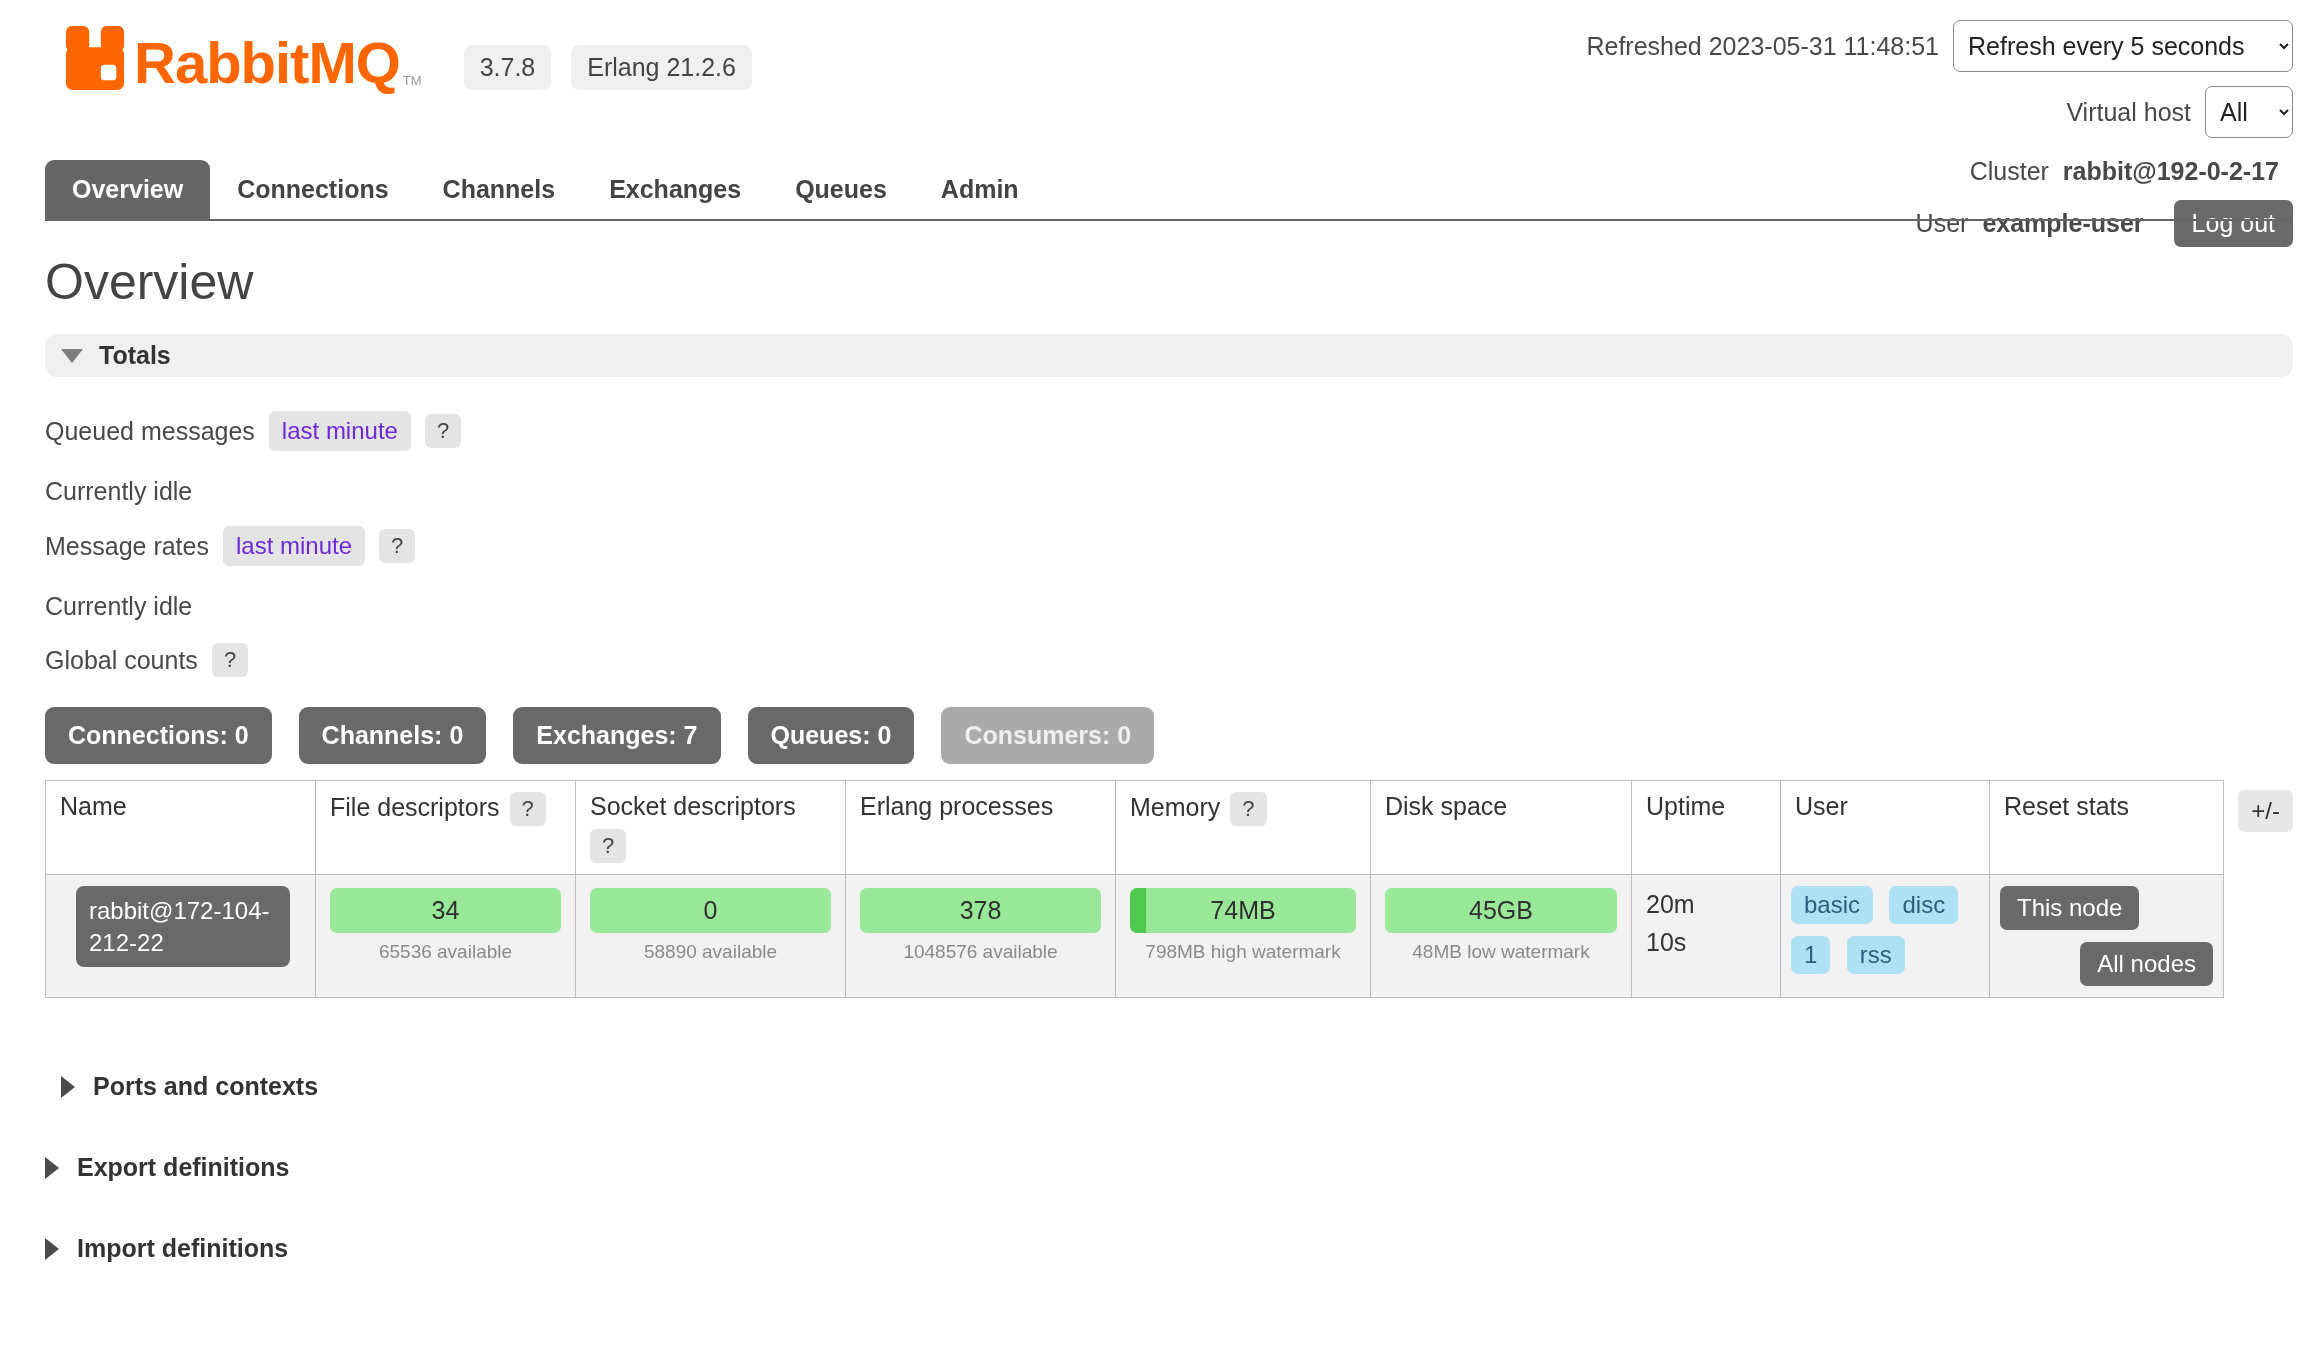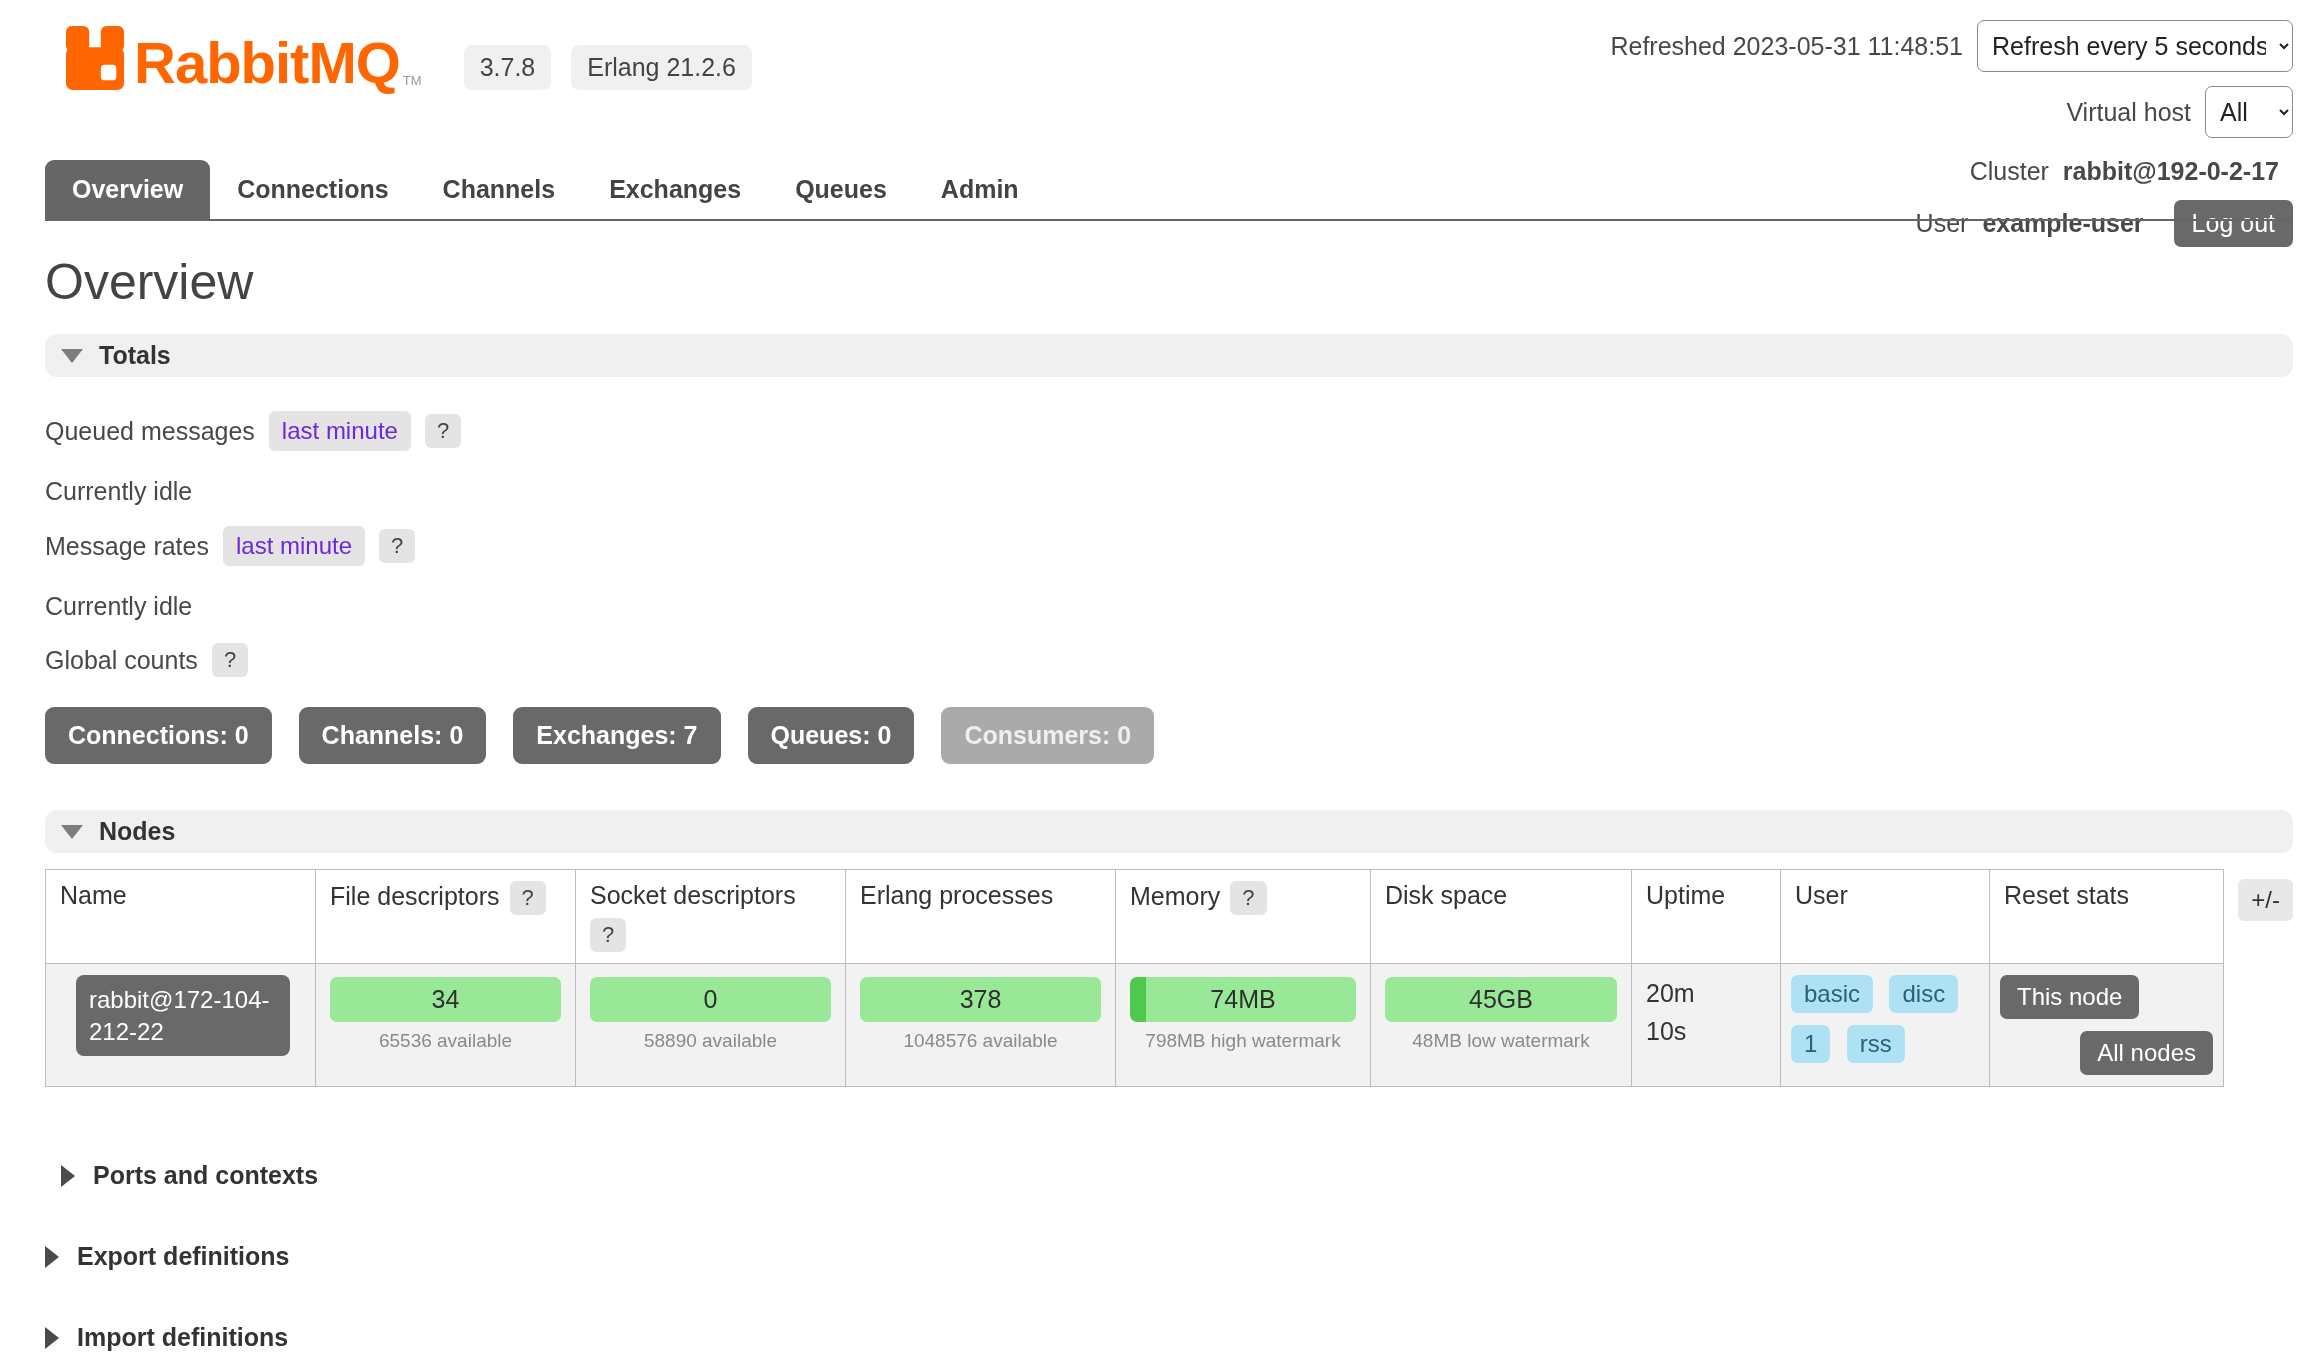--- a/index.html
+++ b/index.html
@@ -36,21 +36,21 @@
   }
   .hr-row { display: flex; align-items: center; margin-bottom: 14px; }
   .hr-label { font-size: 25px; color: #484848; margin-right: 14px; white-space: nowrap; }
   .hr-bold { font-weight: bold; }
   select {
     font-family: "Liberation Sans", sans-serif;
     font-size: 25px; color: #222;
     padding: 8px 10px; border: 1px solid #8a8a8a; border-radius: 7px;
     background: #ffffff; height: 52px;
   }
-  .refresh-select { width: 316px; }
+  .refresh-select { width: 340px; }
   .vhost-select { width: 88px; }
   .cluster-row { margin-bottom: 10px; height: 38px; }
   .logout-btn {
     background: #696969; color: #fff; font-size: 25px;
     border: none; border-radius: 7px; padding: 9px 18px; margin-left: 16px;
     cursor: pointer; font-family: "Liberation Sans", sans-serif;
   }
 
   
   .tabs {
@@ -244,24 +244,20 @@
     </div>
 
     <div class="counter-row">
       <span class="counter-badge"><span>Connections:</span>&nbsp;<span>0</span></span>
       <span class="counter-badge"><span>Channels:</span>&nbsp;<span>0</span></span>
       <span class="counter-badge"><span>Exchanges:</span>&nbsp;<span>7</span></span>
       <span class="counter-badge"><span>Queues:</span>&nbsp;<span>0</span></span>
       <span class="counter-badge muted"><span>Consumers:</span>&nbsp;<span>0</span></span>
     </div>
 
-    <div class="section-bar nodes-bar">
-      <span class="arrow-down"></span>
-      <span class="bar-title">Nodes</span>
-    </div>
 
     <div class="table-area">
       <table class="nodes-table">
         <colgroup>
           <col style="width:270px">
             <col style="width:260px">
             <col style="width:270px">
           <col style="width:270px">
             <col style="width:255px">
             <col style="width:261px">

